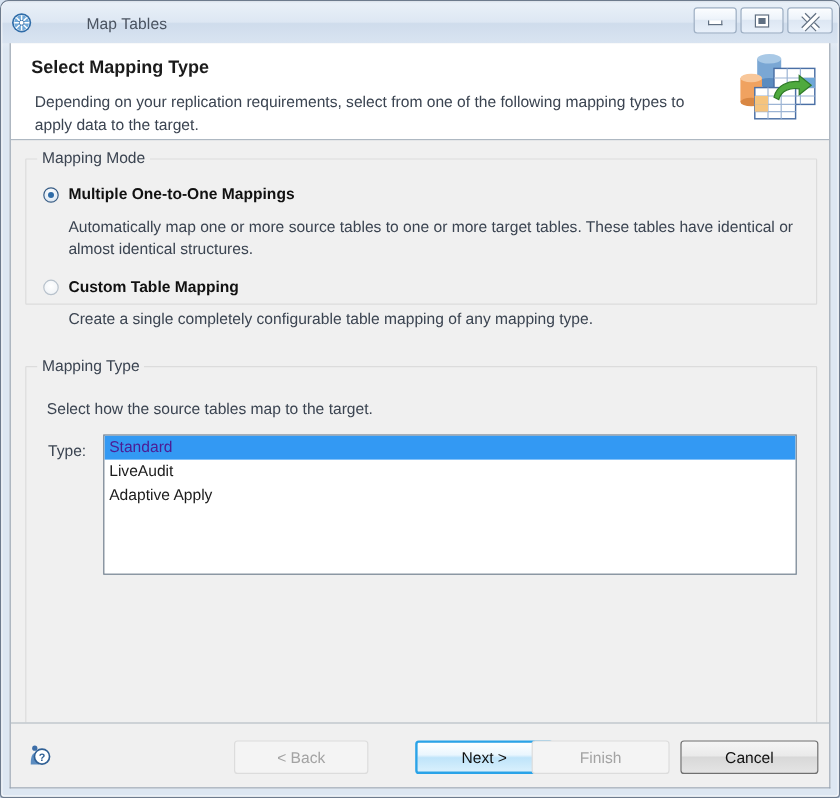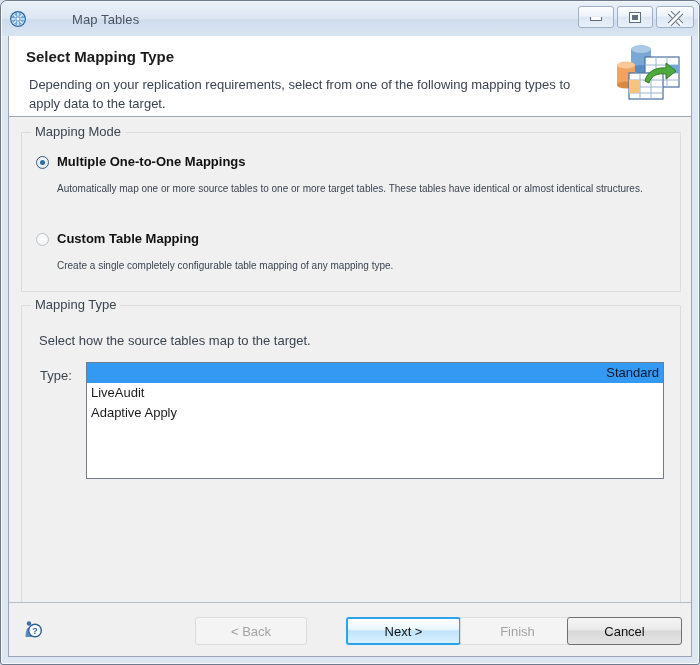--- a/index.html
+++ b/index.html
@@ -199,21 +199,21 @@
     padding: 0 4px;
     background: #f0f0f0;
     font-size: 13px;
     color: #3b4451;
     white-space: nowrap;
   }
   #gb-mode {
     left: 12px;
     top: 15px;
     width: 660px;
-    height: 160px;
+    height: 122px;
   }
   #gb-type {
     left: 12px;
     top: 188px;
     width: 660px;
     height: 348px;
   }
 
   
   .radio-row {
@@ -245,21 +245,21 @@
     background: #2f6ca8;
   }
   .radio-label {
     font-size: 13px;
     font-weight: bold;
     color: #111111;
     line-height: 15px;
   }
   .option-desc {
     position: absolute;
-    font-size: 10px;
+    font-size: 13px;
     line-height: 19px;
     color: #3b4451;
   }
 
   
   .type-instruction {
     position: absolute;
     left: 17px;
     top: 27px;
     font-size: 13px;
@@ -285,22 +285,21 @@
   }
   .list-item {
     font-size: 13px;
     color: #1b1b1b;
     padding: 1px 4px 2px 4px;
     line-height: 17px;
     white-space: nowrap;
   }
   .list-item.selected {
     background: #3399f3;
-    color: #0f172a;
-    text-align: right;
+    color: #4c1d95;
   }
 
   
   .buttonbar {
     position: absolute;
     left: 0;
     bottom: 0;
     width: 682px;
     height: 54px;
     background: #f0f0f0;
@@ -337,21 +336,21 @@
     background: linear-gradient(to bottom, #f5f5f5 0%, #eaeaea 45%, #d8d8d8 50%, #e4e4e4 100%);
     color: #111111;
   }
   .btn.default {
     border: 2px solid #2aa3e8;
     background: linear-gradient(to bottom, #ffffff 0%, #eaf6fe 42%, #bfe4fa 52%, #d9f0fd 100%);
     color: #111111;
   }
   #btn-back   { left: 186px; width: 112px; }
   #btn-next   { left: 309px; width: 115px; margin-left: 28px; }
-  #btn-finish { left: 451px; width: 115px; text-align: right; }
+  #btn-finish { left: 434px; width: 115px; text-align: right; }
   #btn-cancel { left: 558px; width: 115px; }
 </style>
 </head>
 <body>
 
 <div class="window">
   <div class="frame-outer"></div>
   <div class="frame-inner-glow"></div>
 
   <div class="titlebar">

